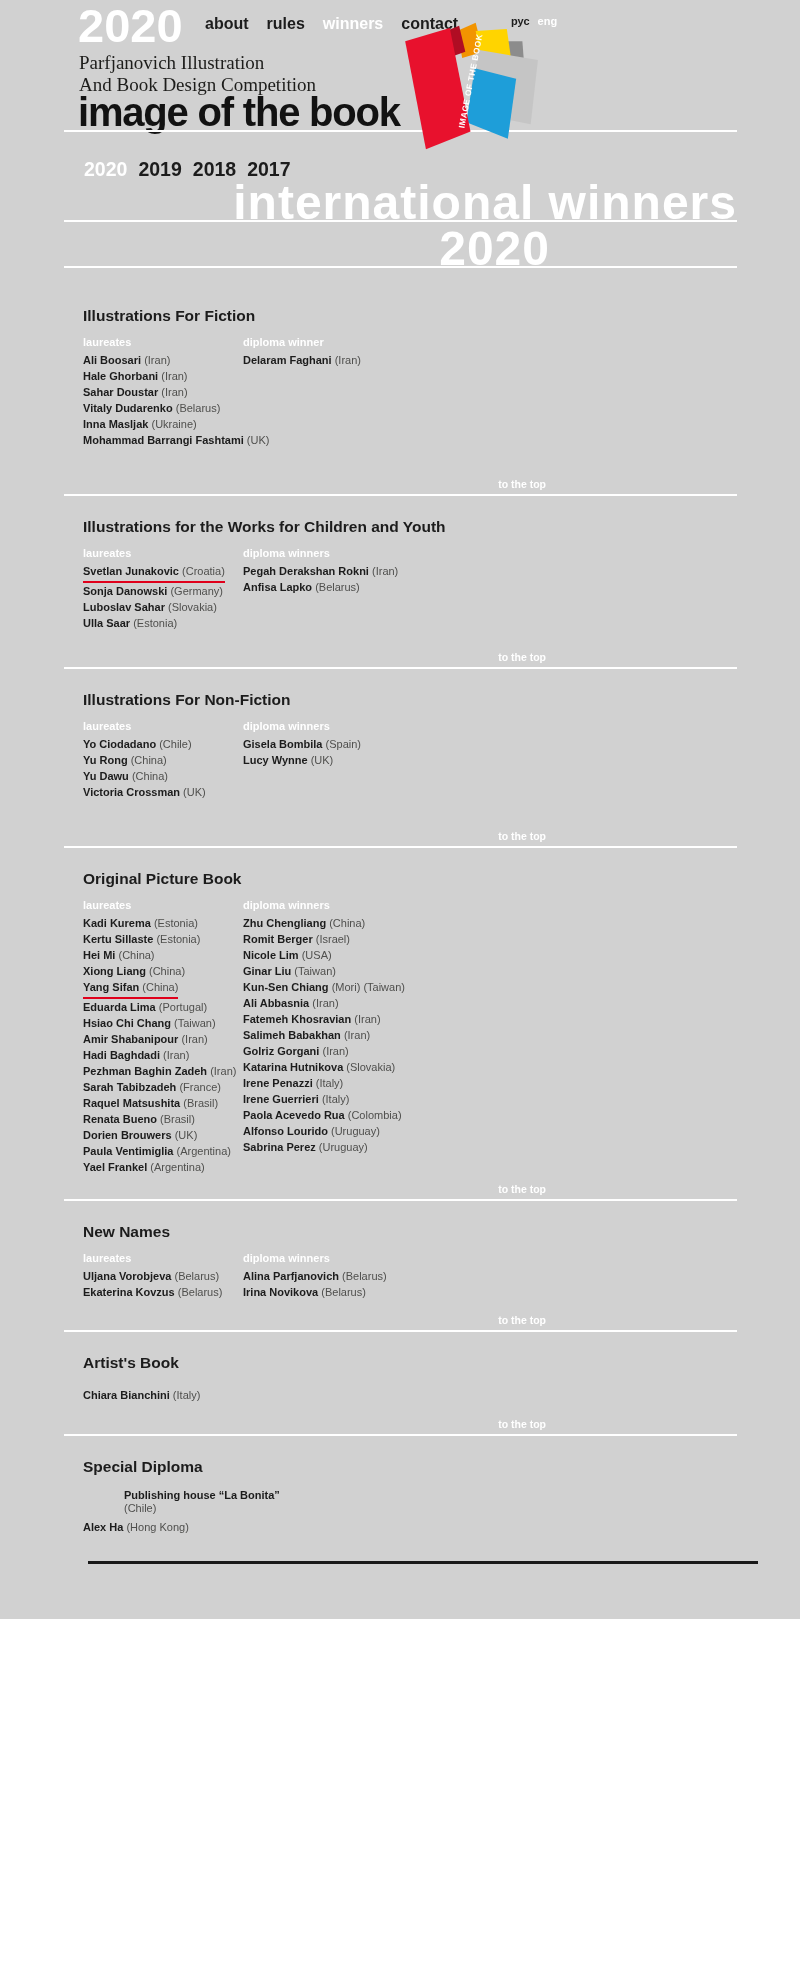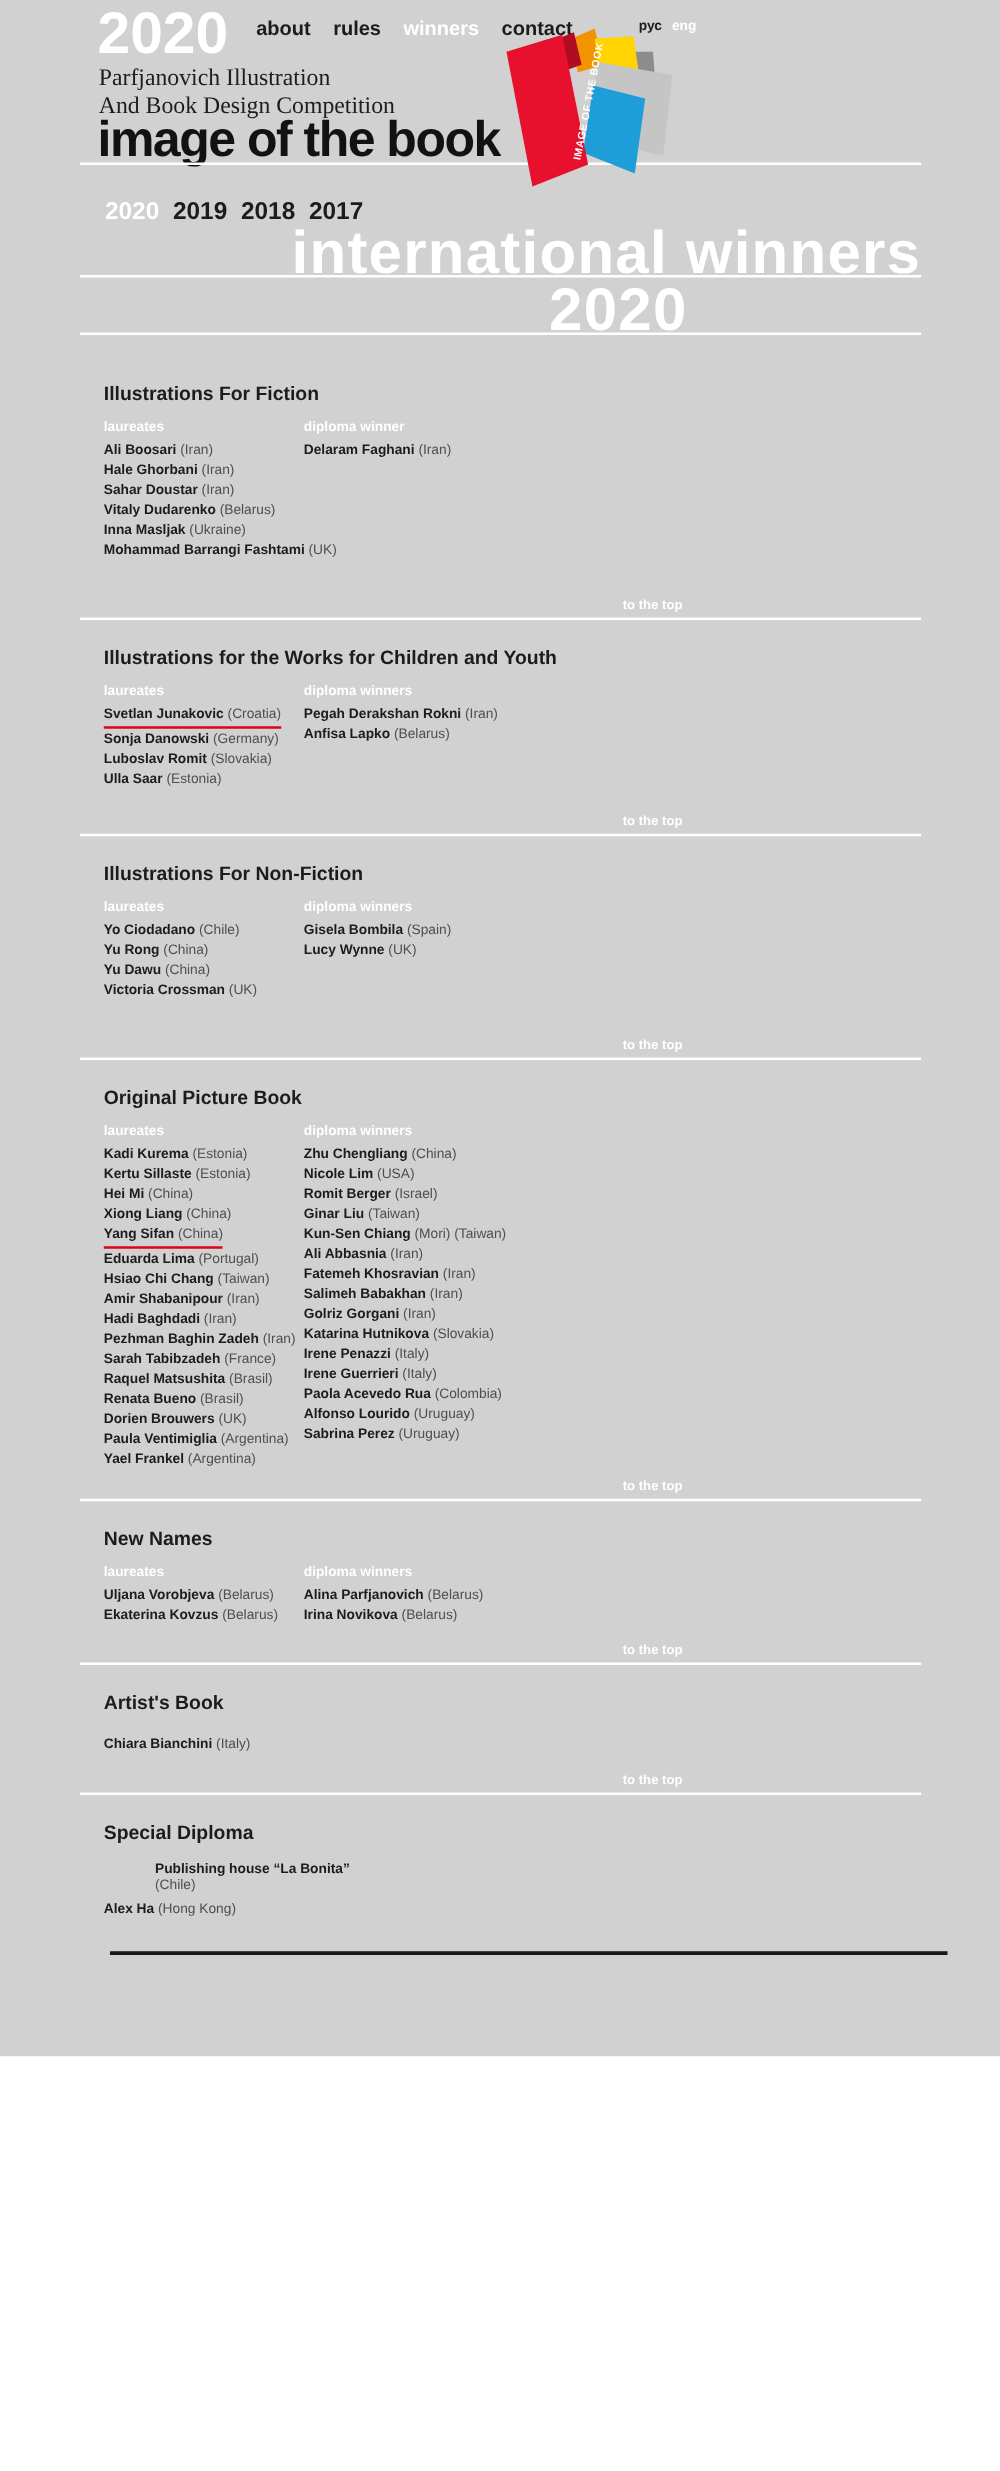--- a/index.html
+++ b/index.html
@@ -1,16 +1,16 @@
 <!DOCTYPE html>
 <html><head>
 <meta charset="utf-8">
 <style>
   html,body{margin:0;padding:0;background:#fff;}
-  #page{position:relative;width:800px;height:1977px;background:#ffffff;overflow:hidden;
+  #page{position:relative;width:800px;height:1619px;background:#ffffff;overflow:hidden;
         font-family:"Liberation Sans",sans-serif;}
   .gray{position:absolute;top:0;left:0;width:800px;height:1645px;background:#d1d1d1;}
   
   .header{position:relative;height:158px;}
   .year-heading{position:absolute;left:78px;top:2px;font-size:47px;font-weight:bold;color:#fff;line-height:1;}
   .main-nav{position:absolute;left:205px;top:15px;display:flex;gap:18px;font-size:16px;font-weight:bold;}
   .main-nav .nav-item{color:#1c1c1c;cursor:pointer;}
   .main-nav .nav-item.active{color:#fff;text-align:right;}
   .lang-nav{position:absolute;left:511px;top:15px;display:flex;gap:8px;font-size:11px;font-weight:bold;}
   .lang-nav .nav-item{color:#1c1c1c;cursor:pointer;}
@@ -118,21 +118,21 @@
             <div class="to-top mt-0">to the top</div>
             <div class="sec-line"></div>
           </section>
           <section class="sec sec-1">
             <h2 class="section-title">Illustrations for the Works for Children and Youth</h2>
             <div class="cols">
               <div class="col">
                 <div class="col-label">laureates</div>
                 <div class="entry"><span class="marked"><span class="nm">Svetlan Junakovic</span> <span class="country">(Croatia)</span></span></div>
                 <div class="entry"><span><span class="nm">Sonja Danowski</span> <span class="country">(Germany)</span></span></div>
-                <div class="entry"><span><span class="nm">Luboslav Romit</span> <span class="country">(Slovakia)</span></span></div>
+                <div class="entry"><span><span class="nm">Luboslav Sahar</span> <span class="country">(Slovakia)</span></span></div>
                 <div class="entry"><span><span class="nm">Ulla Saar</span> <span class="country">(Estonia)</span></span></div>
               </div>
               <div class="col">
                 <div class="col-label">diploma winners</div>
                 <div class="entry"><span><span class="nm">Pegah Derakshan Rokni</span> <span class="country">(Iran)</span></span></div>
                 <div class="entry"><span><span class="nm">Anfisa Lapko</span> <span class="country">(Belarus)</span></span></div>
               </div>
             </div>
             <div class="to-top mt-1">to the top</div>
             <div class="sec-line"></div>
@@ -174,22 +174,22 @@
                 <div class="entry"><span><span class="nm">Sarah Tabibzadeh</span> <span class="country">(France)</span></span></div>
                 <div class="entry"><span><span class="nm">Raquel Matsushita</span> <span class="country">(Brasil)</span></span></div>
                 <div class="entry"><span><span class="nm">Renata Bueno</span> <span class="country">(Brasil)</span></span></div>
                 <div class="entry"><span><span class="nm">Dorien Brouwers</span> <span class="country">(UK)</span></span></div>
                 <div class="entry"><span><span class="nm">Paula Ventimiglia</span> <span class="country">(Argentina)</span></span></div>
                 <div class="entry"><span><span class="nm">Yael Frankel</span> <span class="country">(Argentina)</span></span></div>
               </div>
               <div class="col">
                 <div class="col-label">diploma winners</div>
                 <div class="entry"><span><span class="nm">Zhu Chengliang</span> <span class="country">(China)</span></span></div>
+                <div class="entry"><span><span class="nm">Romit Berger</span> <span class="country">(Israel)</span></span></div>
                 <div class="entry"><span><span class="nm">Nicole Lim</span> <span class="country">(USA)</span></span></div>
-                <div class="entry"><span><span class="nm">Romit Berger</span> <span class="country">(Israel)</span></span></div>
                 <div class="entry"><span><span class="nm">Ginar Liu</span> <span class="country">(Taiwan)</span></span></div>
                 <div class="entry"><span><span class="nm">Kun-Sen Chiang</span> <span class="country">(Mori) (Taiwan)</span></span></div>
                 <div class="entry"><span><span class="nm">Ali Abbasnia</span> <span class="country">(Iran)</span></span></div>
                 <div class="entry"><span><span class="nm">Fatemeh Khosravian</span> <span class="country">(Iran)</span></span></div>
                 <div class="entry"><span><span class="nm">Salimeh Babakhan</span> <span class="country">(Iran)</span></span></div>
                 <div class="entry"><span><span class="nm">Golriz Gorgani</span> <span class="country">(Iran)</span></span></div>
                 <div class="entry"><span><span class="nm">Katarina Hutnikova</span> <span class="country">(Slovakia)</span></span></div>
                 <div class="entry"><span><span class="nm">Irene Penazzi</span> <span class="country">(Italy)</span></span></div>
                 <div class="entry"><span><span class="nm">Irene Guerrieri</span> <span class="country">(Italy)</span></span></div>
                 <div class="entry"><span><span class="nm">Paola Acevedo Rua</span> <span class="country">(Colombia)</span></span></div>

